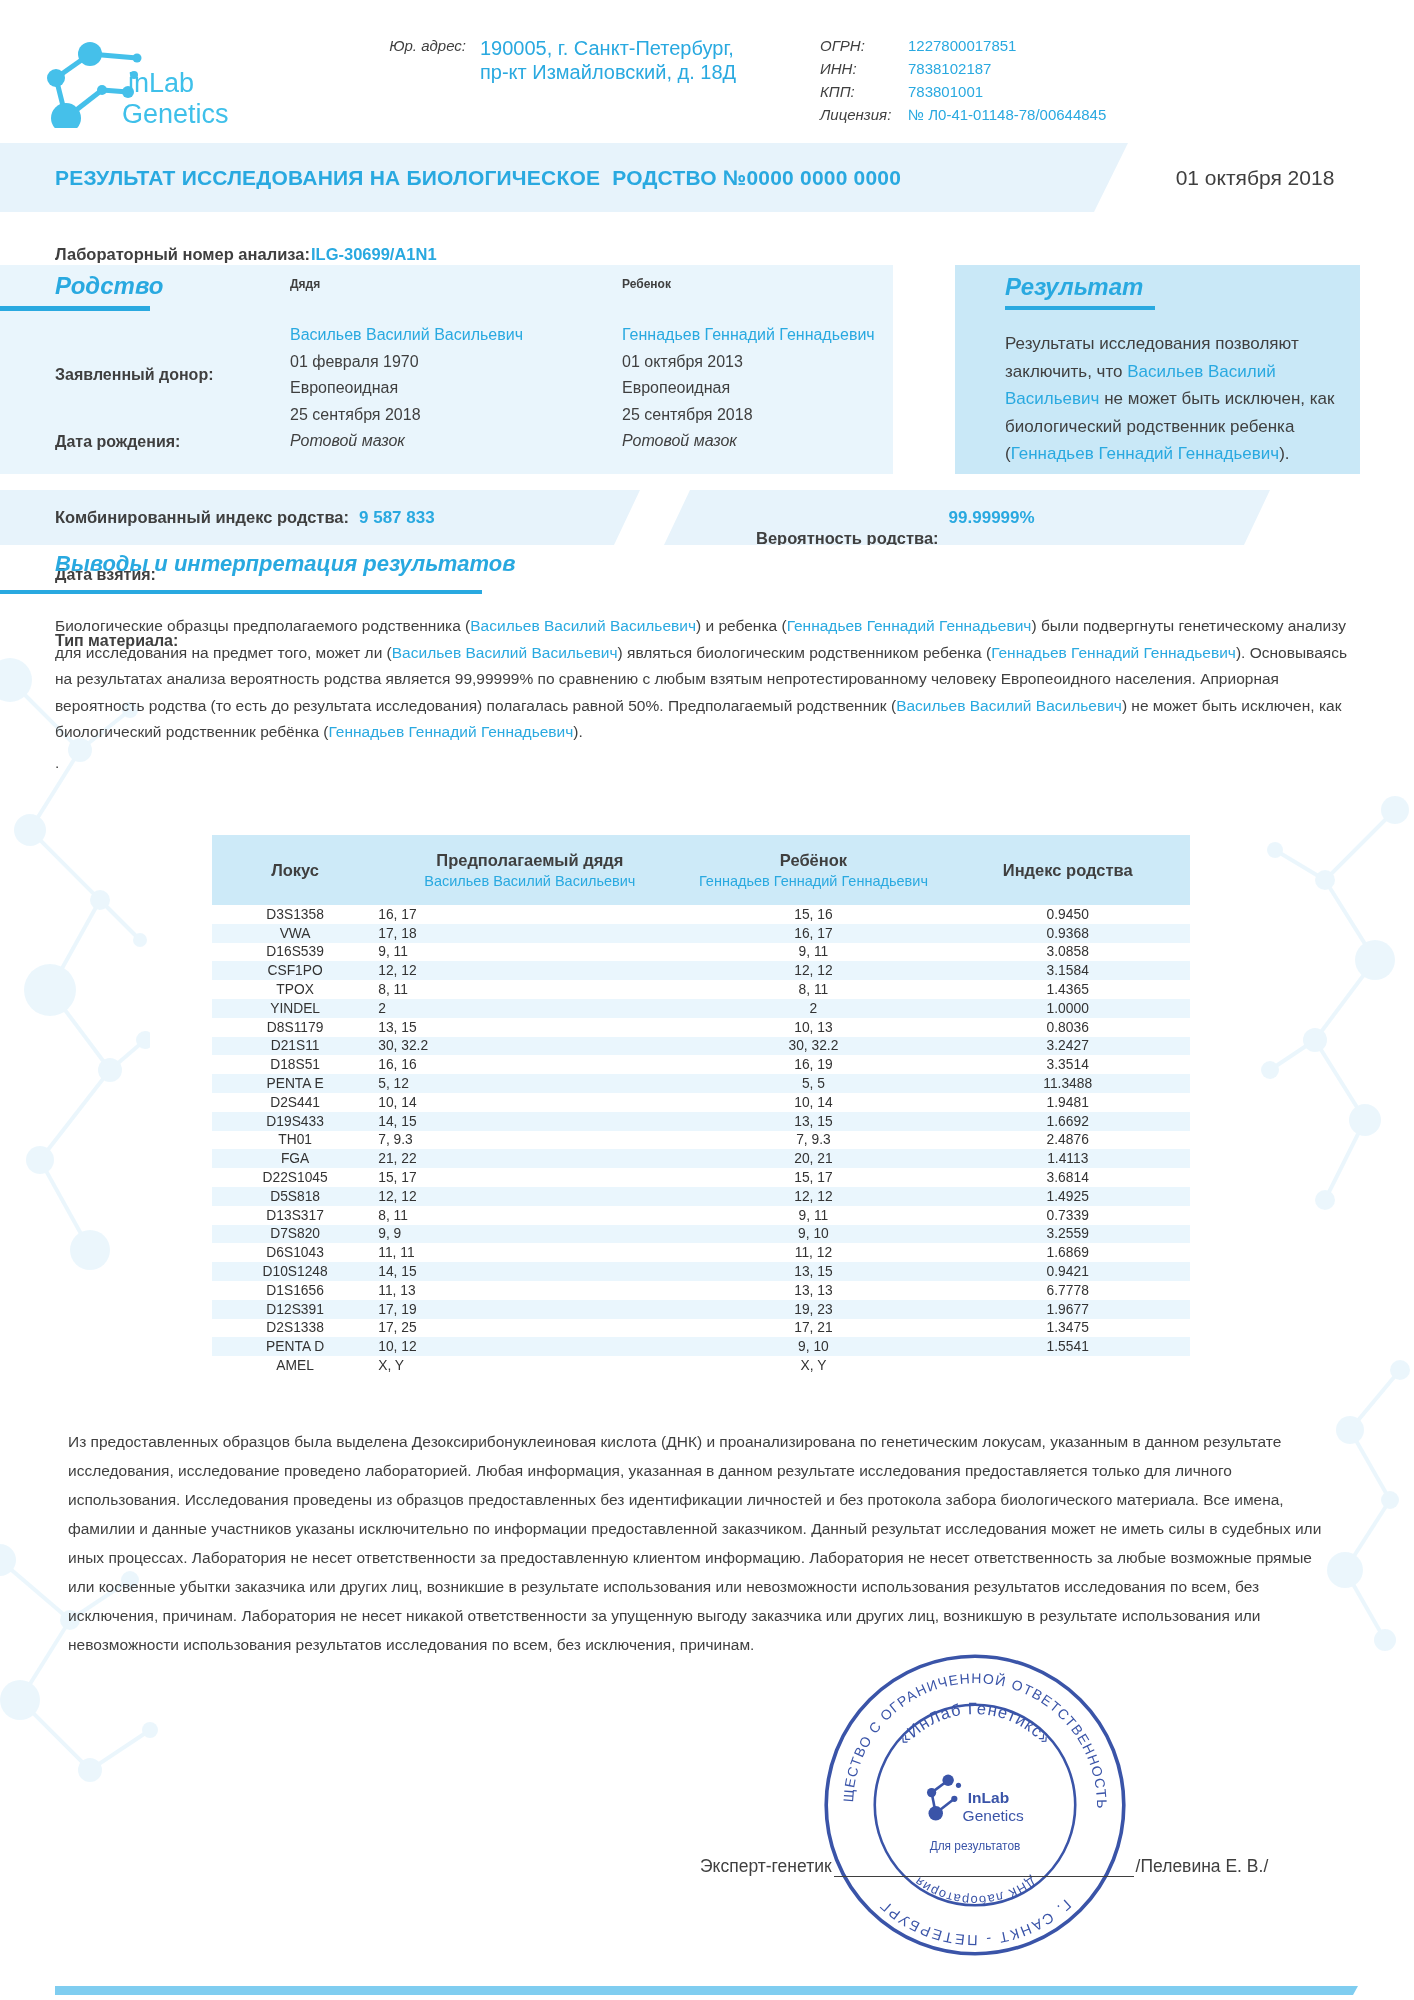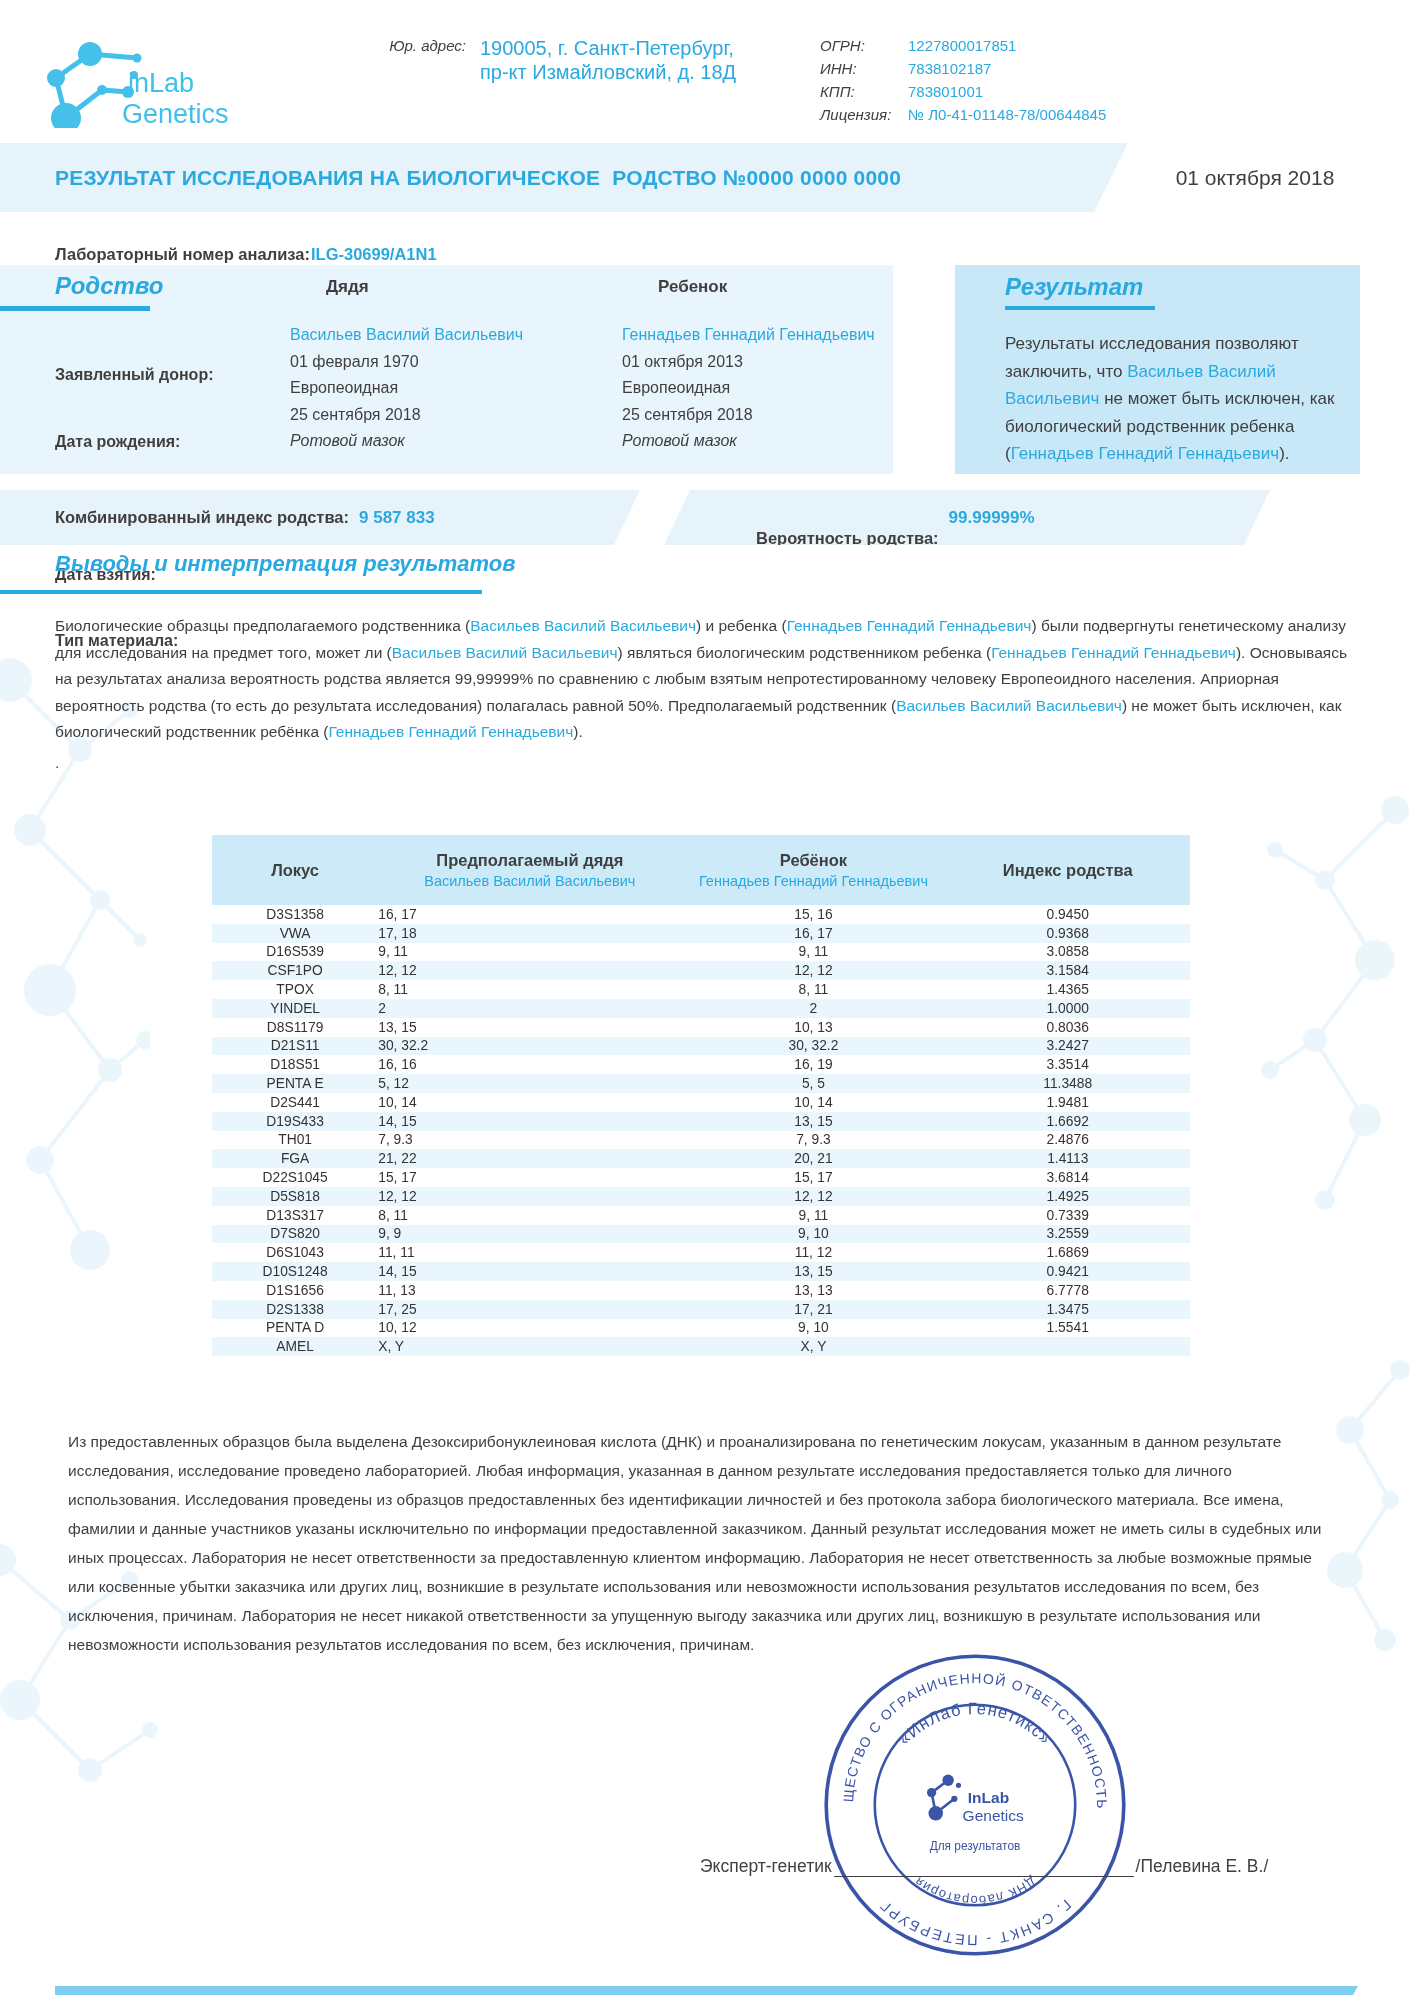--- a/index.html
+++ b/index.html
@@ -24,21 +24,21 @@
   .date-text{left:1150px;top:143px;width:210px;height:69px;display:flex;align-items:center;justify-content:center;
              font-size:21px;color:#3f3f3f;font-weight:500;}
 
   .labnum{left:55px;top:245px;font-size:16.5px;font-weight:bold;display:flex;gap:1px;}
 
   
   .panel{left:0;top:265px;width:893px;height:209px;background:#e9f5fc;}
   .res-box{left:955px;top:265px;width:405px;height:209px;background:#c9e8f7;}
   .sec-head{font-size:24px;font-weight:bold;font-style:italic;color:#29a9e0;}
   .underline{background:#29a9e0;}
-  .col-title{font-size:17px;font-weight:bold;color:#3f3f3f;margin-left:36px;}
+  .col-title{font-size:12px;font-weight:bold;color:#3f3f3f;}
   .prow{height:26.5px;display:flex;align-items:center;font-size:16px;}
   .plabel{font-weight:bold;color:#3f3f3f;margin-top:40px;}
   .res-text{font-size:17px;line-height:27.5px;color:#3f3f3f;}
   .seg-blue{color:#29a9e0;}
   .seg-dark{color:#3f3f3f;}
 
   
   .band1{left:0;top:490px;width:640px;height:55px;background:#e7f3fb;
          clip-path:polygon(0 0,100% 0,calc(100% - 26px) 100%,0 100%);
          display:flex;align-items:center;}
@@ -390,20 +390,26 @@
           <span class="tcell c2">13, 15</span>
           <span class="tcell c3">0.9421</span>
         </div>
         <div class="trow">
           <span class="tcell c0">D1S1656</span>
           <span class="tcell c1">11, 13</span>
           <span class="tcell c2">13, 13</span>
           <span class="tcell c3">6.7778</span>
         </div>
         <div class="trow">
+          <span class="tcell c0">D12S391</span>
+          <span class="tcell c1">17, 19</span>
+          <span class="tcell c2">19, 23</span>
+          <span class="tcell c3">1.9677</span>
+        </div>
+        <div class="trow">
           <span class="tcell c0">D2S1338</span>
           <span class="tcell c1">17, 25</span>
           <span class="tcell c2">17, 21</span>
           <span class="tcell c3">1.3475</span>
         </div>
         <div class="trow">
           <span class="tcell c0">PENTA D</span>
           <span class="tcell c1">10, 12</span>
           <span class="tcell c2">9, 10</span>
           <span class="tcell c3">1.5541</span>

